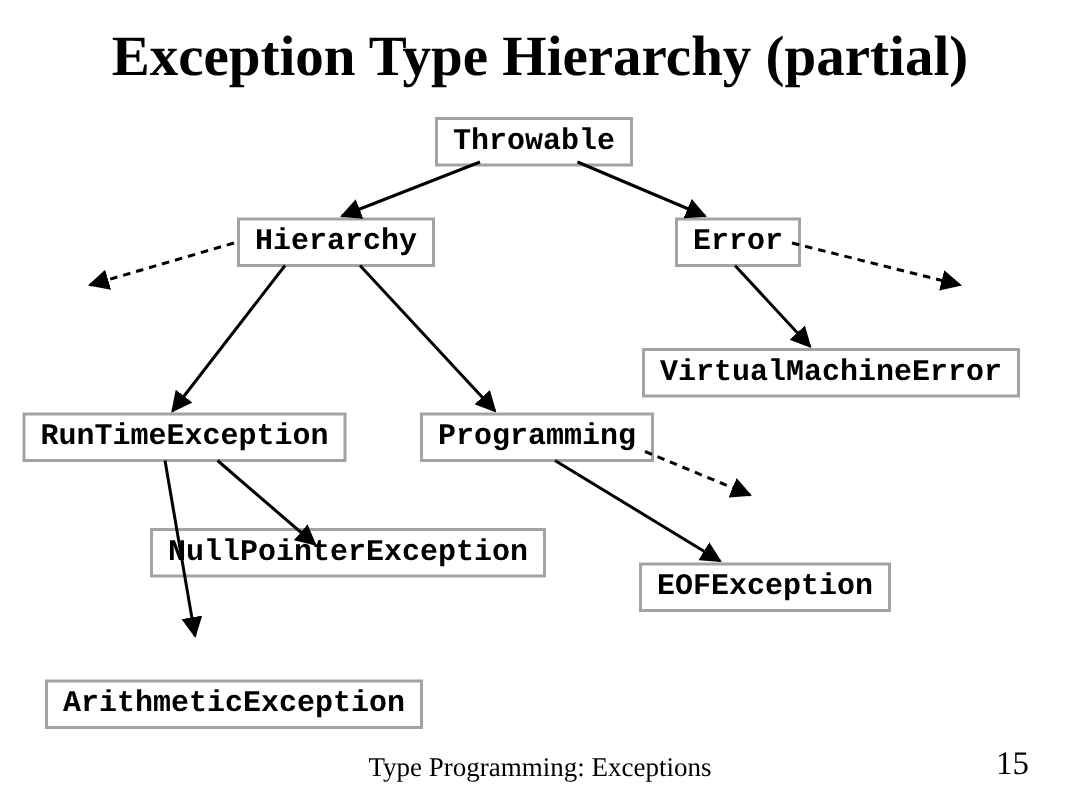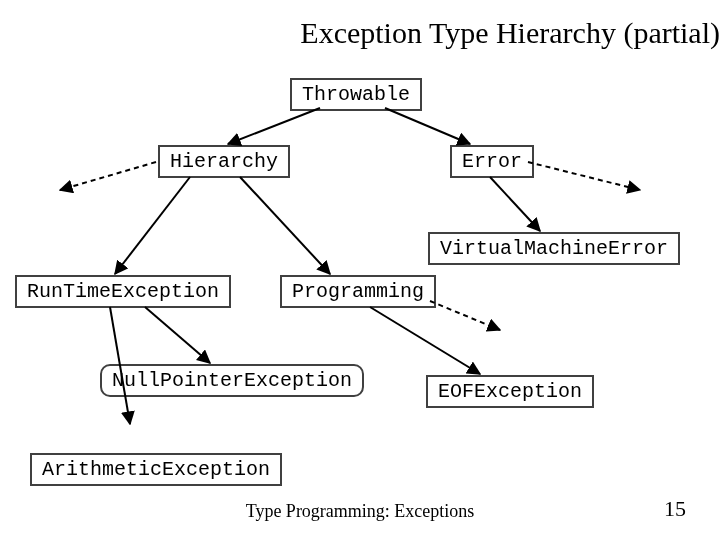--- a/index.html
+++ b/index.html
@@ -14,29 +14,30 @@
   .slide {
     position: relative;
     width: 720px;
     height: 540px;
   }
   .title {
     position: absolute;
     top: 16px;
     left: 0;
     right: 0;
-    text-align: right;
-    font-size: 30px;
+    text-align: center;
+    font-size: 38px;
+    font-weight: bold;
   }
   .node {
     position: absolute;
     background: #ffffff;
-    border: 2px solid #404040;
+    border: 2px solid #a3a3a3;
     font-family: "Courier New", Courier, monospace;
-    font-weight: normal;
+    font-weight: bold;
     font-size: 20px;
     padding: 3px 10px;
     white-space: nowrap;
   }
   .node::after {
     content: "";
     position: absolute;
     right: -6px;
     bottom: -6px;
     width: 100%;
@@ -73,21 +74,21 @@
 <div class="slide">
 
   <div class="title">Exception Type Hierarchy (partial)</div>
 
   <div class="node" style="left:290px; top:78px;">Throwable</div>
   <div class="node" style="left:158px; top:145px;">Hierarchy</div>
   <div class="node" style="left:450px; top:145px;">Error</div>
   <div class="node" style="left:428px; top:232px;">VirtualMachineError</div>
   <div class="node" style="left:15px;  top:275px;">RunTimeException</div>
   <div class="node" style="left:280px; top:275px;">Programming</div>
-  <div class="node" style="left:100px; top:364px;border-radius:10px;">NullPointerException</div>
+  <div class="node" style="left:100px; top:352px;">NullPointerException</div>
   <div class="node" style="left:426px; top:375px;">EOFException</div>
   <div class="node" style="left:30px;  top:425px;margin-top:28px;">ArithmeticException</div>
 
   <svg class="connectors">
     <defs>
       <marker id="arrow" viewBox="0 0 10 10" refX="9" refY="5" markerWidth="7" markerHeight="7" orient="auto-start-reverse">
         <path d="M 0 0 L 10 5 L 0 10 z" fill="#000"></path>
       </marker>
     </defs>
 

